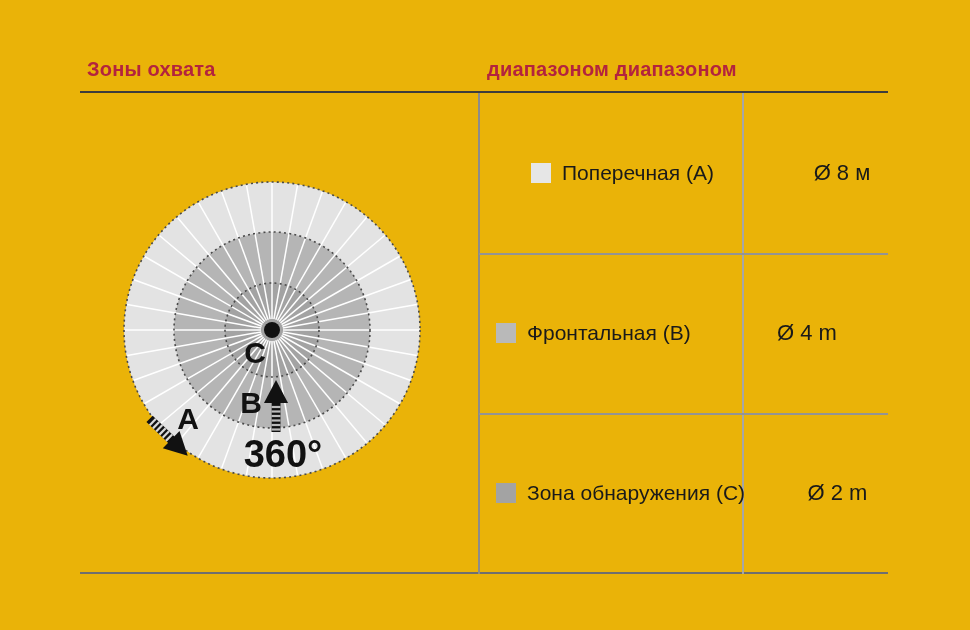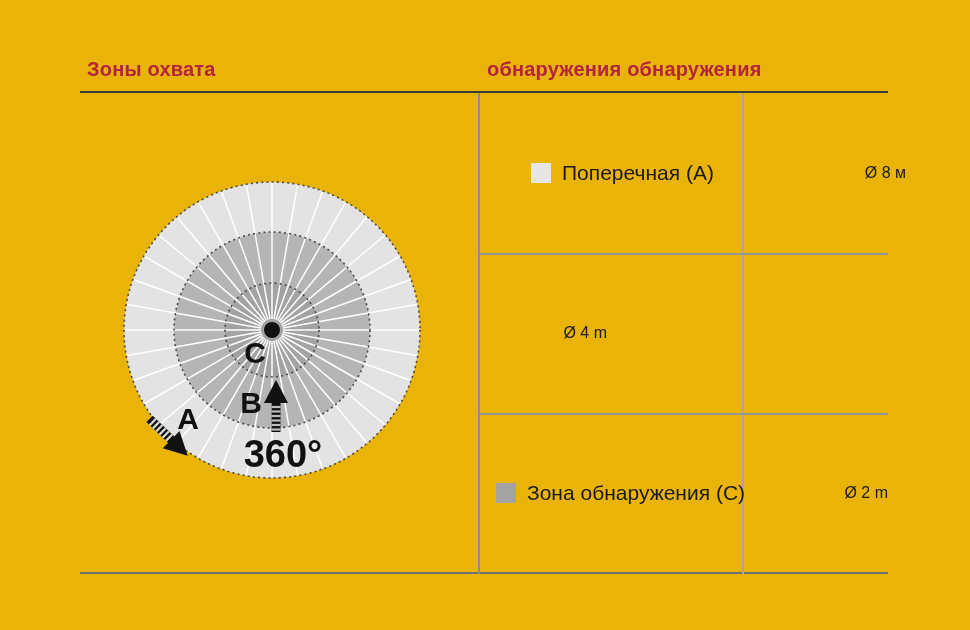--- a/index.html
+++ b/index.html
@@ -23,32 +23,32 @@
   .trow{position:absolute;left:479px;width:409px;height:160px;display:flex;align-items:center;}
   #row-1{top:93px;padding-left:35px;}
   #row-2{top:253px;}
   #row-3{top:413px;gap:44px;}
   .cell-label{width:264px;display:flex;align-items:center;padding-left:17px;box-sizing:border-box;}
   .swatch{width:20px;height:20px;margin-right:11px;flex:0 0 auto;}
   .sw-a{background:#e6e6e6;}
   .sw-b{background:#b9b9b9;}
   .sw-c{background:#a3a3a3;}
   .zone-label{font-size:21px;white-space:nowrap;}
-  .cell-value{width:128px;text-align:right;font-size:16px;}
+  .cell-value{width:128px;text-align:center;font-size:22px;}
 
   #diagram{position:absolute;left:62px;top:95px;}
   .svg-label{font-family:"Liberation Sans",sans-serif;font-weight:bold;fill:#111111;}
 </style>
 </head>
 <body>
 
 <div id="canvas">
 
   <div id="hdr-left" class="hdr" style="color:#b3243e">Зоны охвата</div>
-  <div id="hdr-right" class="hdr" style="color:#b3243e">обнаружения обнаружения</div>
+  <div id="hdr-right" class="hdr" style="color:#b3243e">диапазоном диапазоном</div>
 
   <div id="top-rule" class="hline"></div>
   <div id="bottom-rule" class="hline"></div>
   <div id="table-vline" class="vline"></div>
   <div id="col-vline" class="vline"></div>
   <div id="divider-1" class="row-divider"></div>
   <div id="divider-2" class="row-divider"></div>
 
   <svg id="diagram" width="424" height="480" viewBox="0 0 424 480">
     <circle cx="210" cy="235" r="148" fill="#e3e3e3" stroke="none"></circle>
@@ -134,20 +134,24 @@
 
   <div id="row-1" class="trow">
     <div class="cell-label">
       <div class="swatch sw-a"></div>
       <div class="zone-label">Поперечная (A)</div>
     </div>
     <div class="cell-value">Ø 8 м</div>
   </div>
 
   <div id="row-2" class="trow">
+    <div class="cell-label">
+      <div class="swatch sw-b"></div>
+      <div class="zone-label">Фронтальная (B)</div>
+    </div>
     <div class="cell-value">Ø 4 m</div>
   </div>
 
   <div id="row-3" class="trow">
     <div class="cell-label">
       <div class="swatch sw-c"></div>
       <div class="zone-label">Зона обнаружения (C)</div>
     </div>
     <div class="cell-value">Ø 2 m</div>
   </div>

